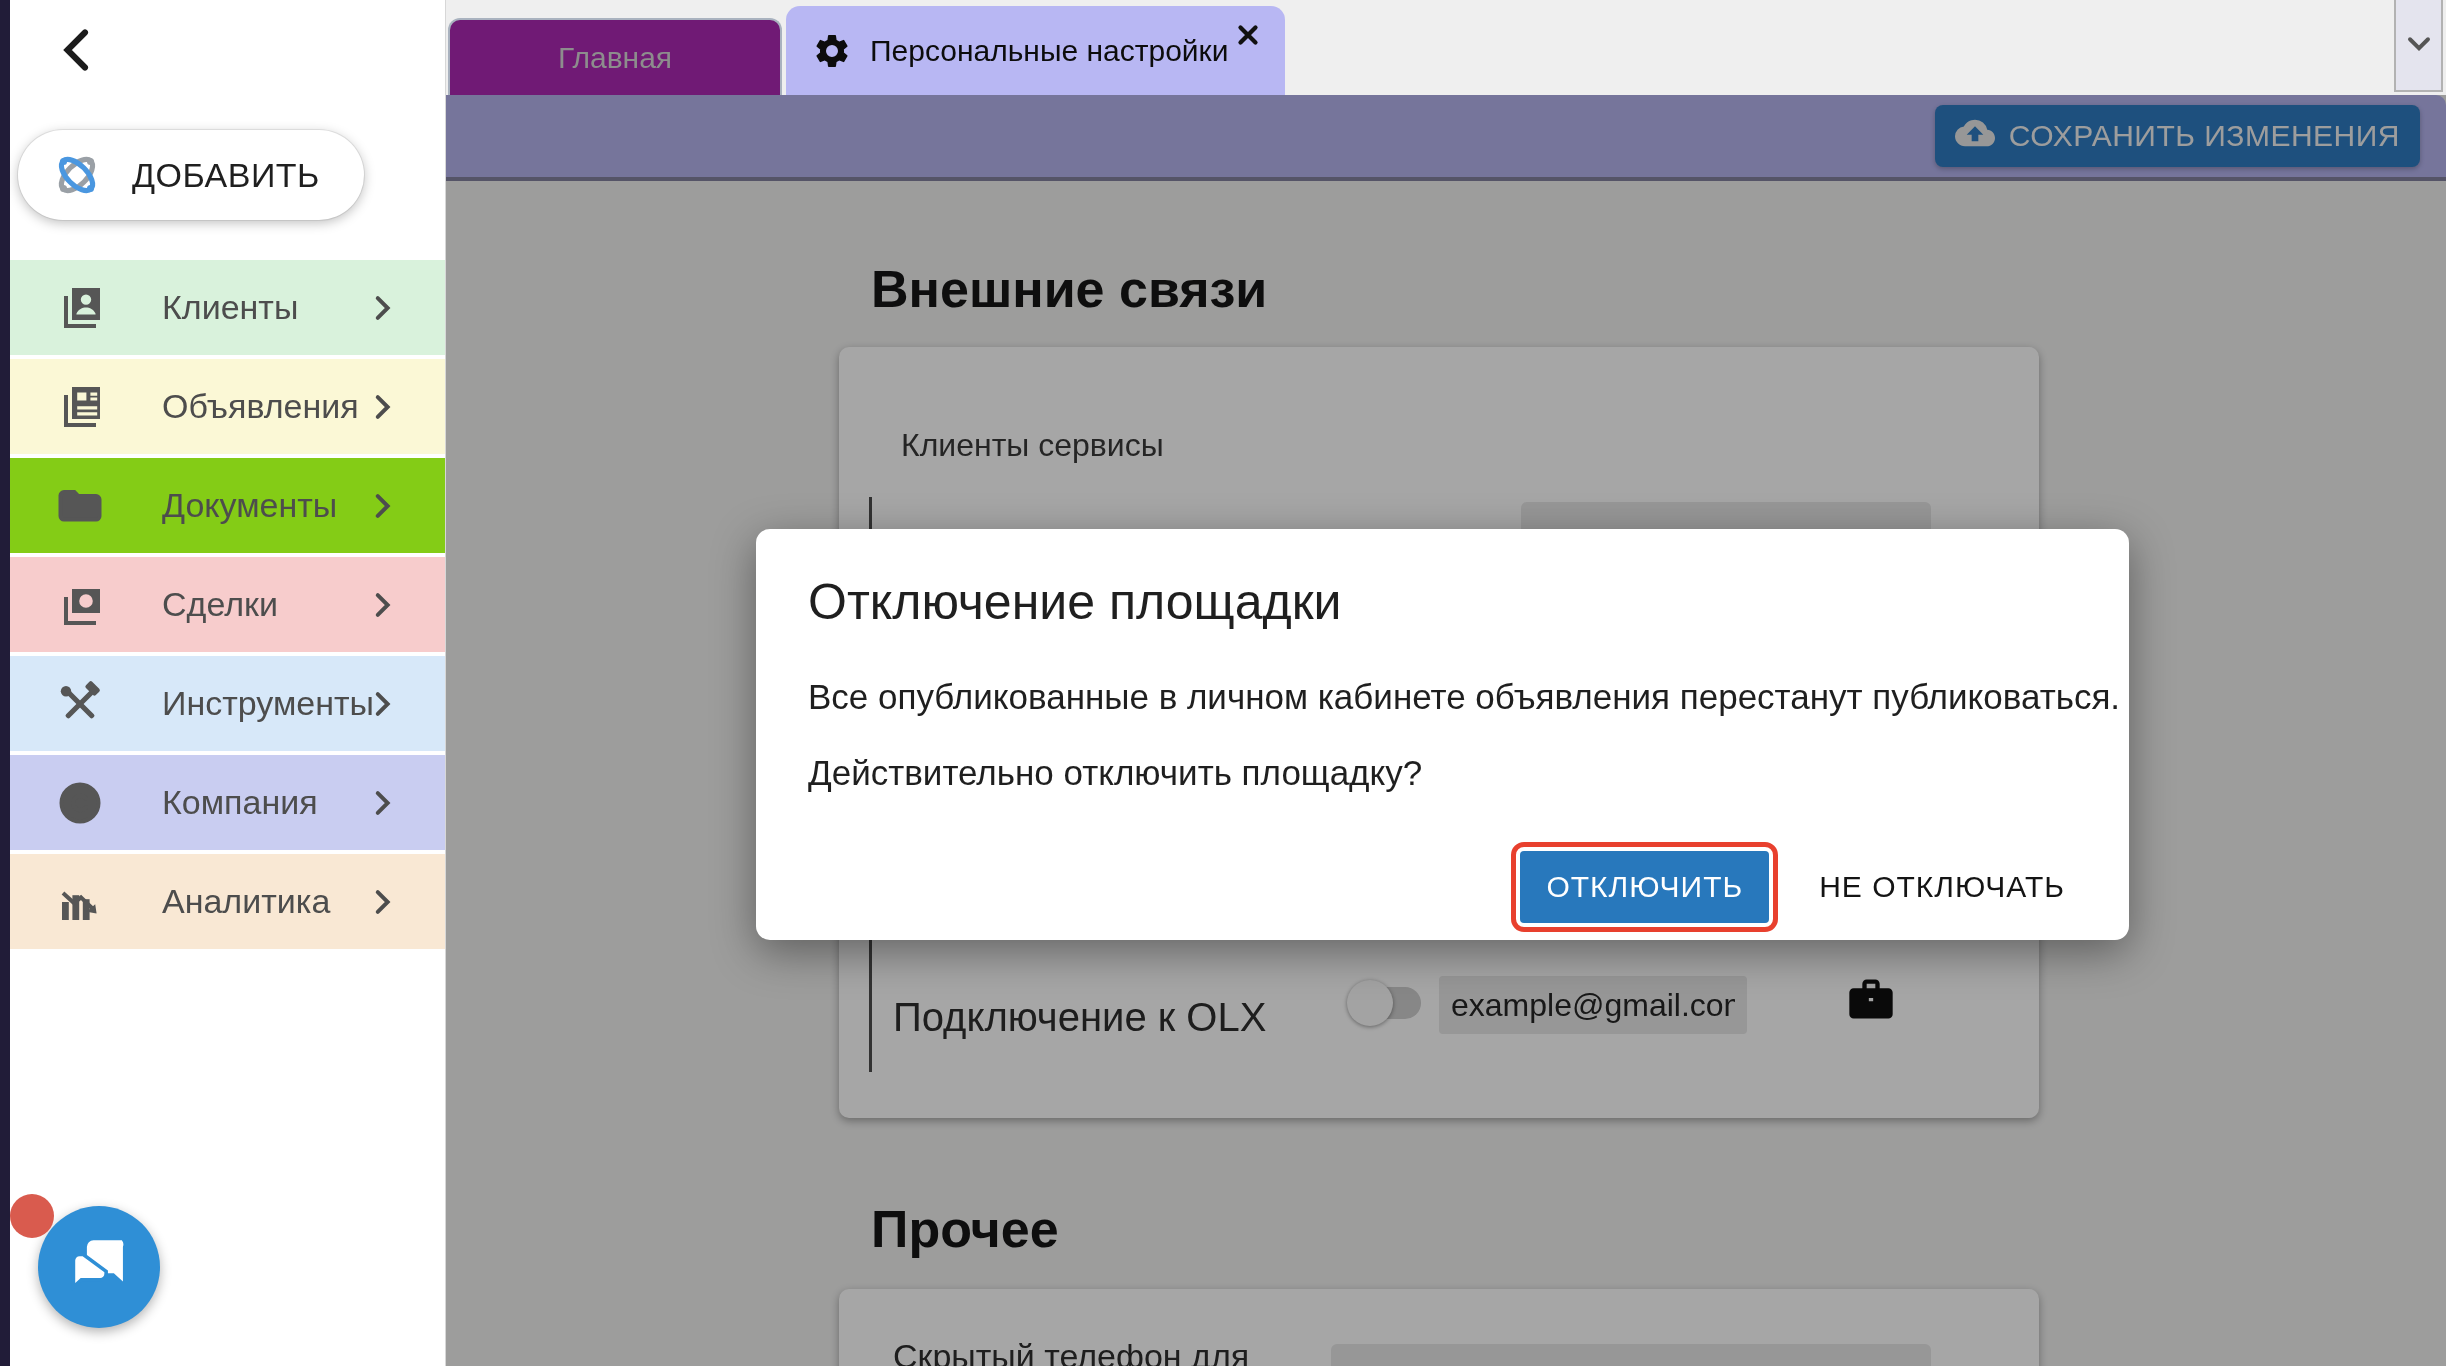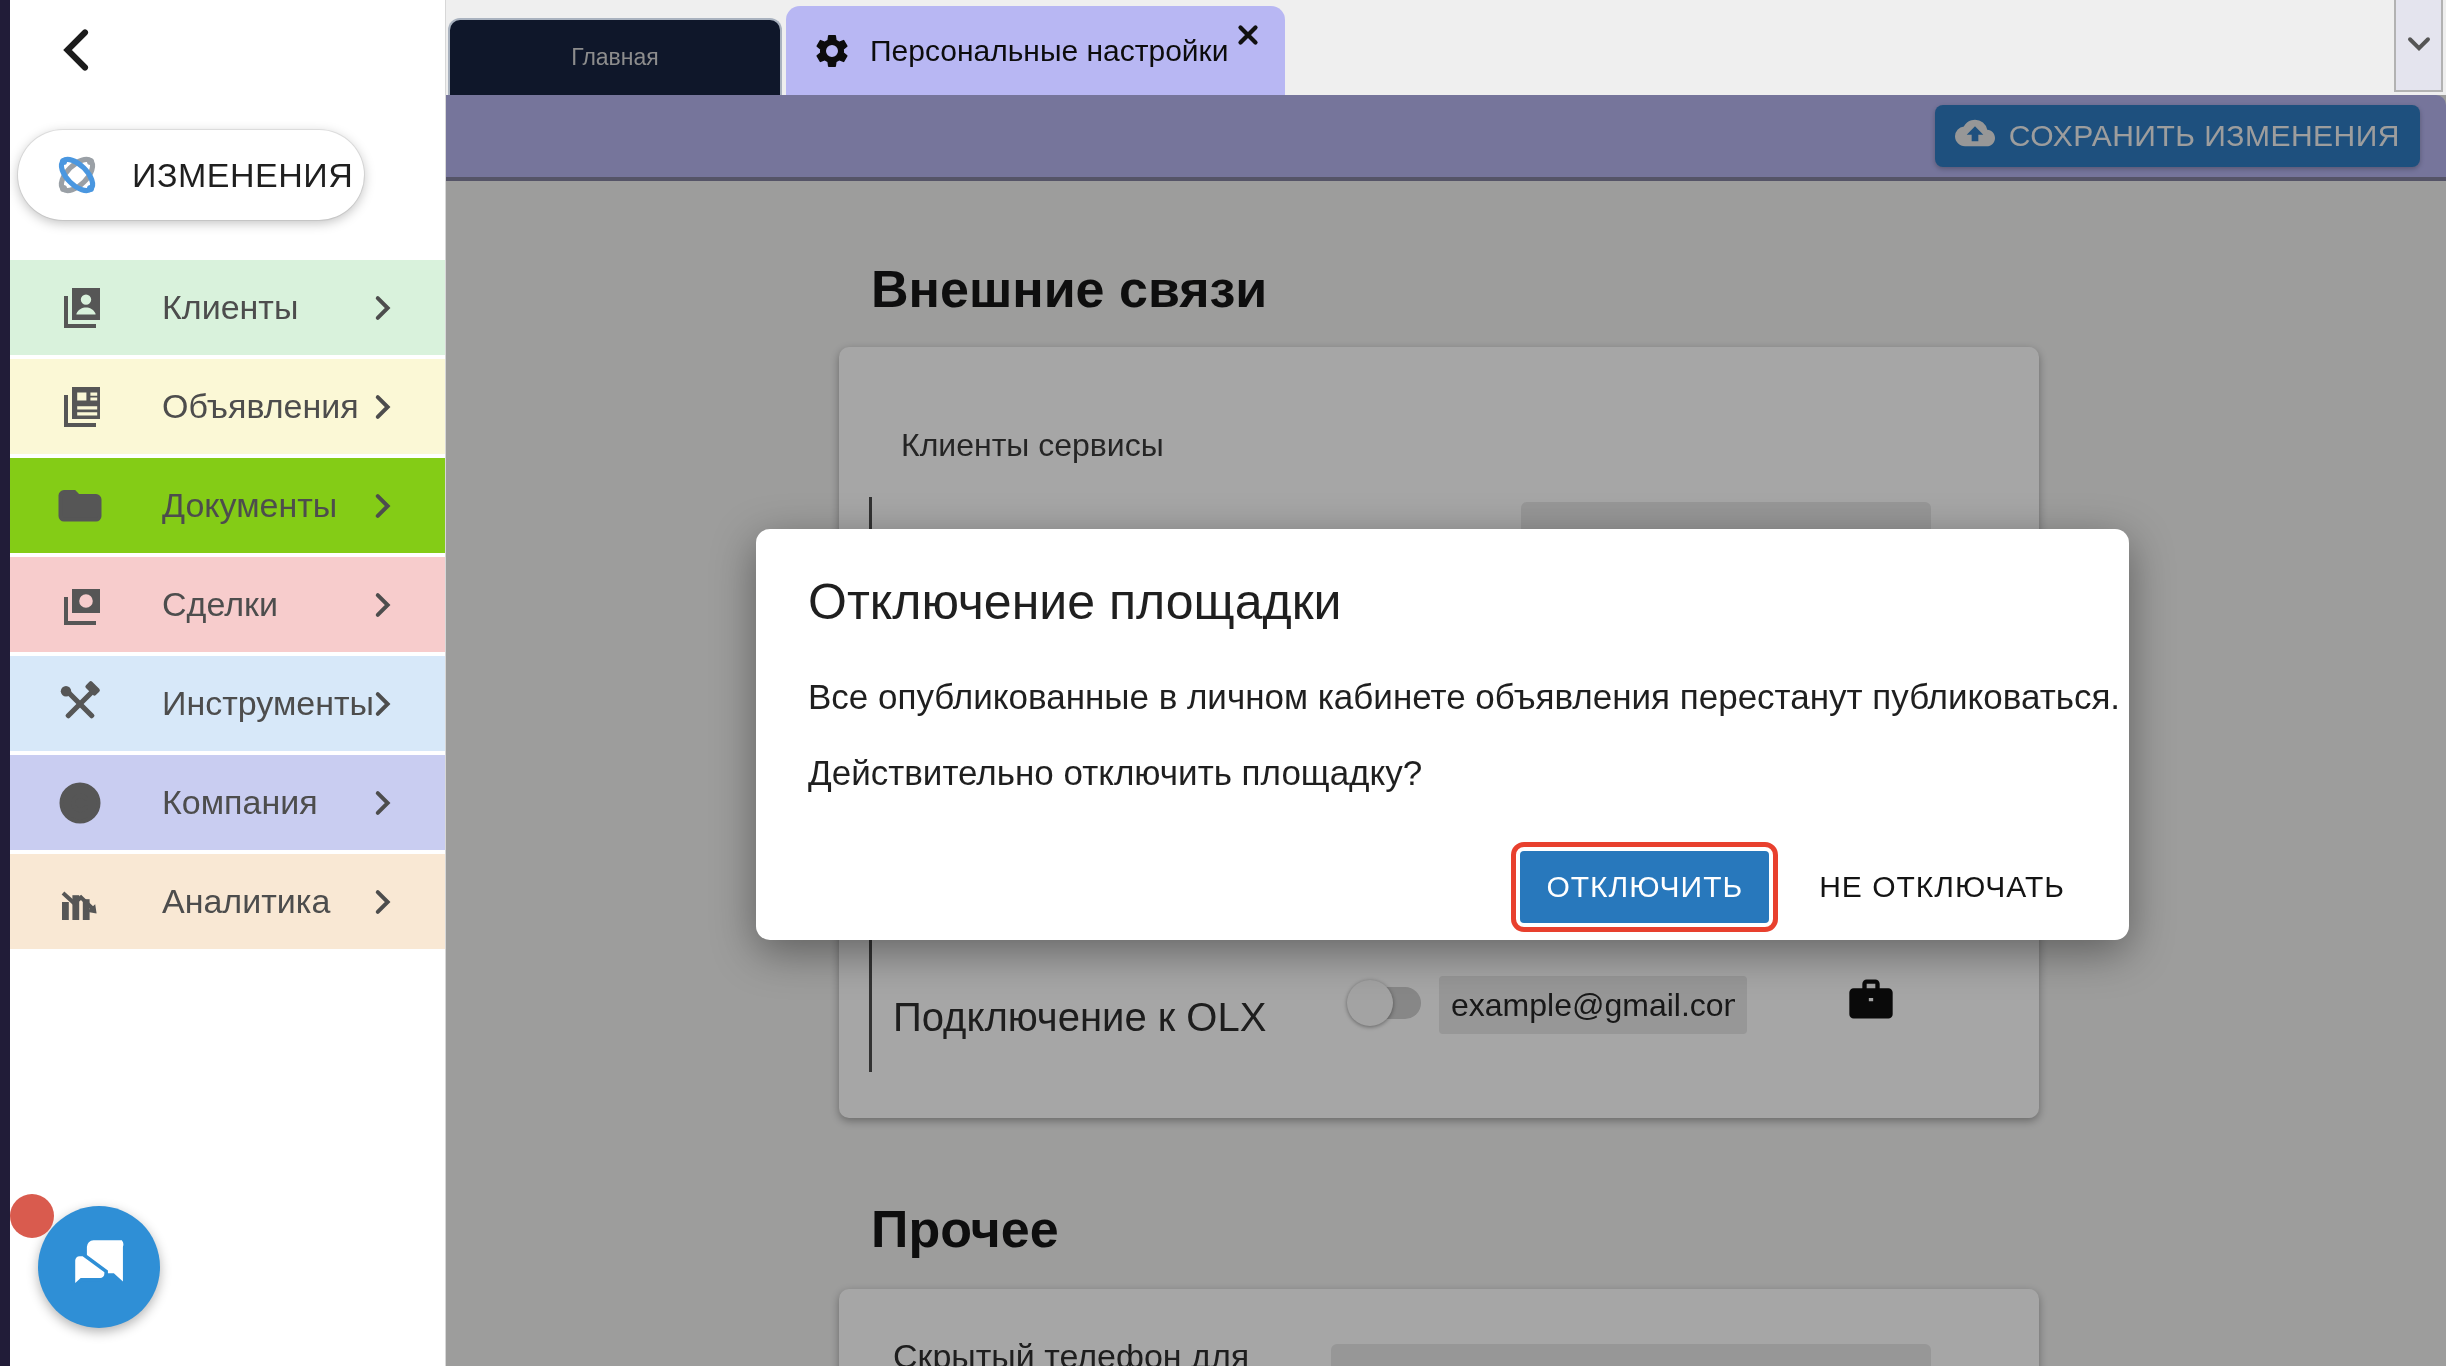--- a/index.html
+++ b/index.html
@@ -26,22 +26,22 @@
 
   .fab{position:absolute;left:28px;top:1206px;width:122px;height:122px;border-radius:50%;background:#2f8fd6;
     display:flex;align-items:center;justify-content:center;z-index:35;box-shadow:0 4px 12px rgba(0,0,0,.3);cursor:pointer;}
   .fab svg{width:66px;height:66px;}
   .fab-dot{position:absolute;left:10px;top:1194px;width:44px;height:44px;border-radius:50%;z-index:36;}
 
   
   .content{position:absolute;left:446px;top:0;width:2000px;height:1366px;background:#f0f0ef;}
   .tabbar{position:absolute;left:0;top:0;width:100%;height:95px;background:#efefef;}
   .tab{position:absolute;bottom:0;display:flex;align-items:center;cursor:pointer;}
-  .tab-home{left:2px;width:330px;height:75px;background:#0f172a;border:2px solid #a9b2bf;border-bottom:none;
-    border-radius:12px 12px 0 0;color:#8d8d8d;font-size:23px;justify-content:center;}
+  .tab-home{left:2px;width:330px;height:75px;background:#701a75;border:2px solid #a9b2bf;border-bottom:none;
+    border-radius:12px 12px 0 0;color:#8d8d8d;font-size:30px;justify-content:center;}
   .tab-active{left:340px;width:473px;height:89px;background:#b8b7f3;border-radius:14px 14px 0 0;color:#0c0c0c;
     font-size:30px;padding-left:26px;gap:18px;}
   .tab-active .gear{width:40px;height:40px;flex:0 0 40px;}
   .tab-close{position:absolute;right:22px;top:14px;width:30px;height:30px;cursor:pointer;}
   .tab-close svg{width:30px;height:30px;stroke:#111;}
   .tab-dropdown{position:absolute;right:3px;top:0;width:45px;height:90px;background:#e4e4ee;
     border-left:2px solid #b2b2b2;border-right:2px solid #b2b2b2;border-bottom:2px solid #b2b2b2;
     display:flex;align-items:center;justify-content:center;cursor:pointer;}
   .tab-dropdown svg{width:36px;height:36px;stroke:#555;}
 
@@ -103,21 +103,21 @@
       <span class="logo">
         <svg viewBox="0 0 56 56">
           <ellipse cx="28" cy="28" rx="19" ry="9.5" fill="none" stroke="#9aa0a6" stroke-width="5" transform="rotate(-45 28 28)"></ellipse>
           <ellipse cx="28" cy="28" rx="19" ry="9.5" fill="none" stroke="#4a97e0" stroke-width="5" transform="rotate(45 28 28)"></ellipse>
           <circle cx="15" cy="15" r="3.4" fill="#4a97e0"></circle>
             <circle cx="41" cy="15" r="3.4" fill="#9aa0a6"></circle>
           <circle cx="15" cy="41" r="3.4" fill="#9aa0a6"></circle>
             <circle cx="41" cy="41" r="3.4" fill="#4a97e0"></circle>
         </svg>
       </span>
-      <span class="add-label">ИЗМЕНЕНИЯ</span>
+      <span class="add-label">ДОБАВИТЬ</span>
     </div>
 
     <div class="nav">
 
       <div class="nav-item" style="background: rgb(217, 242, 220);">
         <span class="nav-icon">
           <svg viewBox="0 0 24 24">
               <path d="M4 6h2v14h14v2H4z"></path>
               <path fill-rule="evenodd" clip-rule="evenodd" d="M8 2h14v16H8zm7 3.2a2.6 2.6 0 1 0 0 5.2 2.6 2.6 0 0 0 0-5.2zm-4.7 9.4c.9-1.9 2.8-2.9 4.7-2.9s3.8 1 4.7 2.9l.1.6H10.2z"></path>
             </svg>

